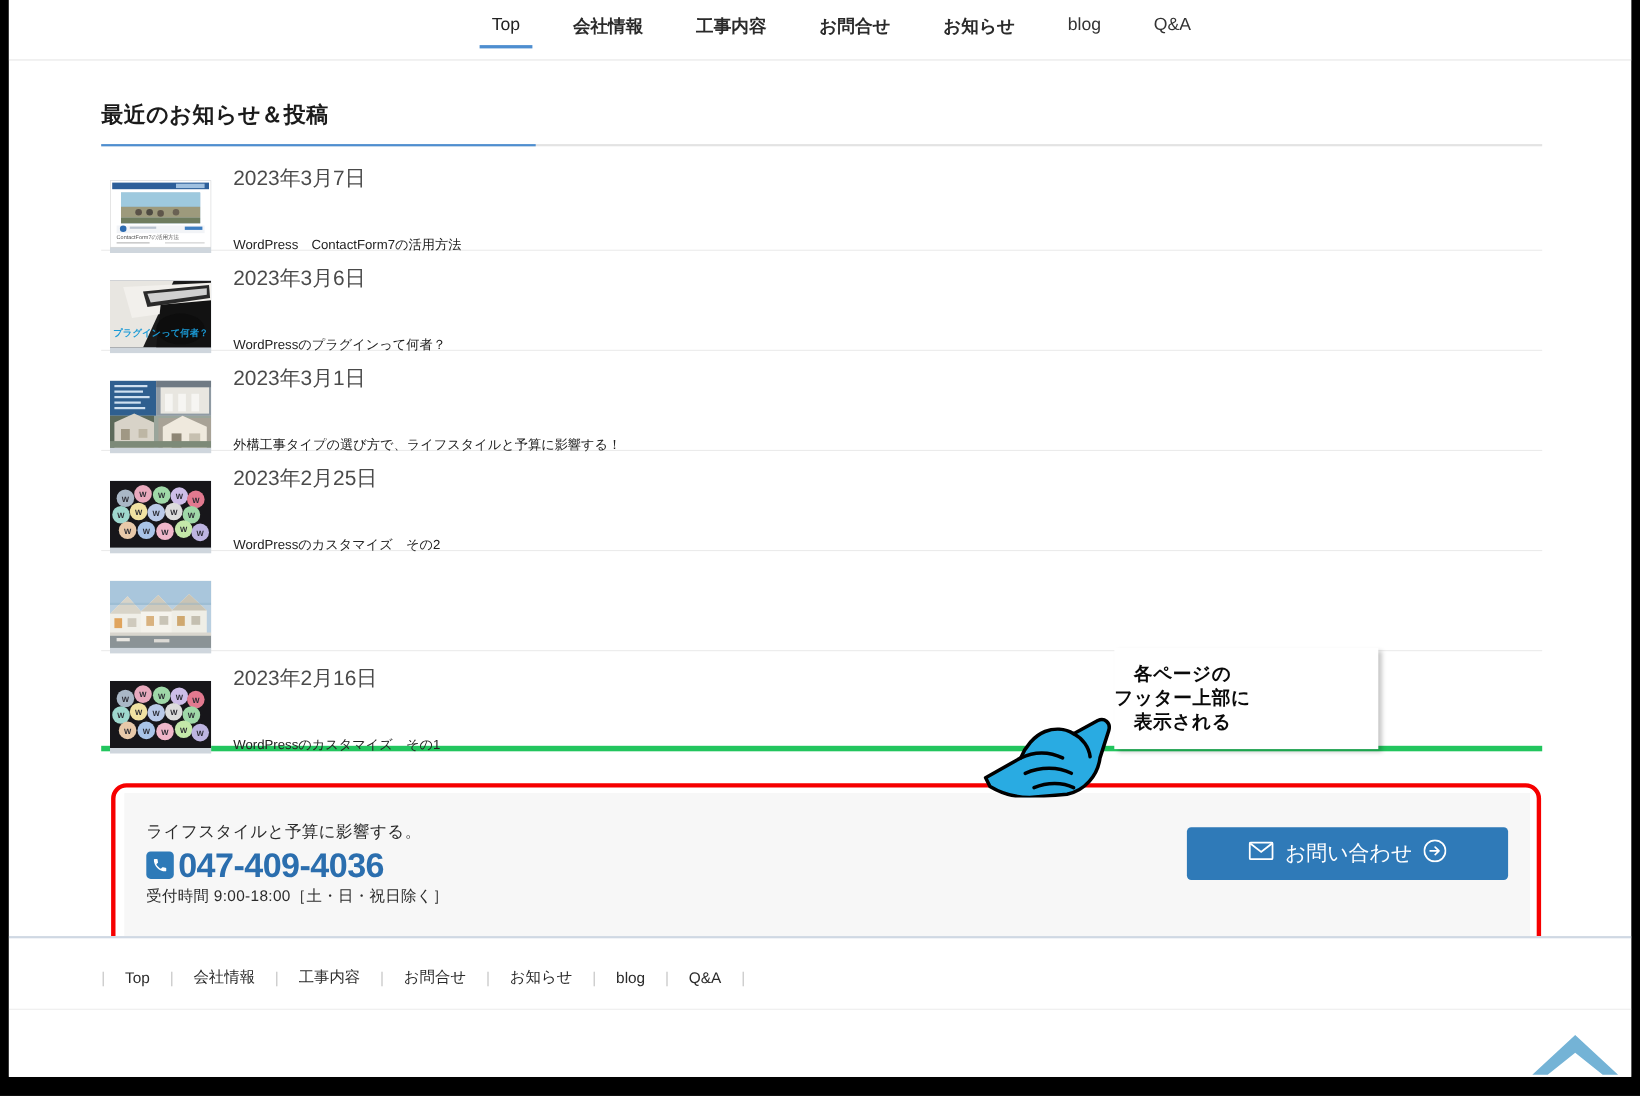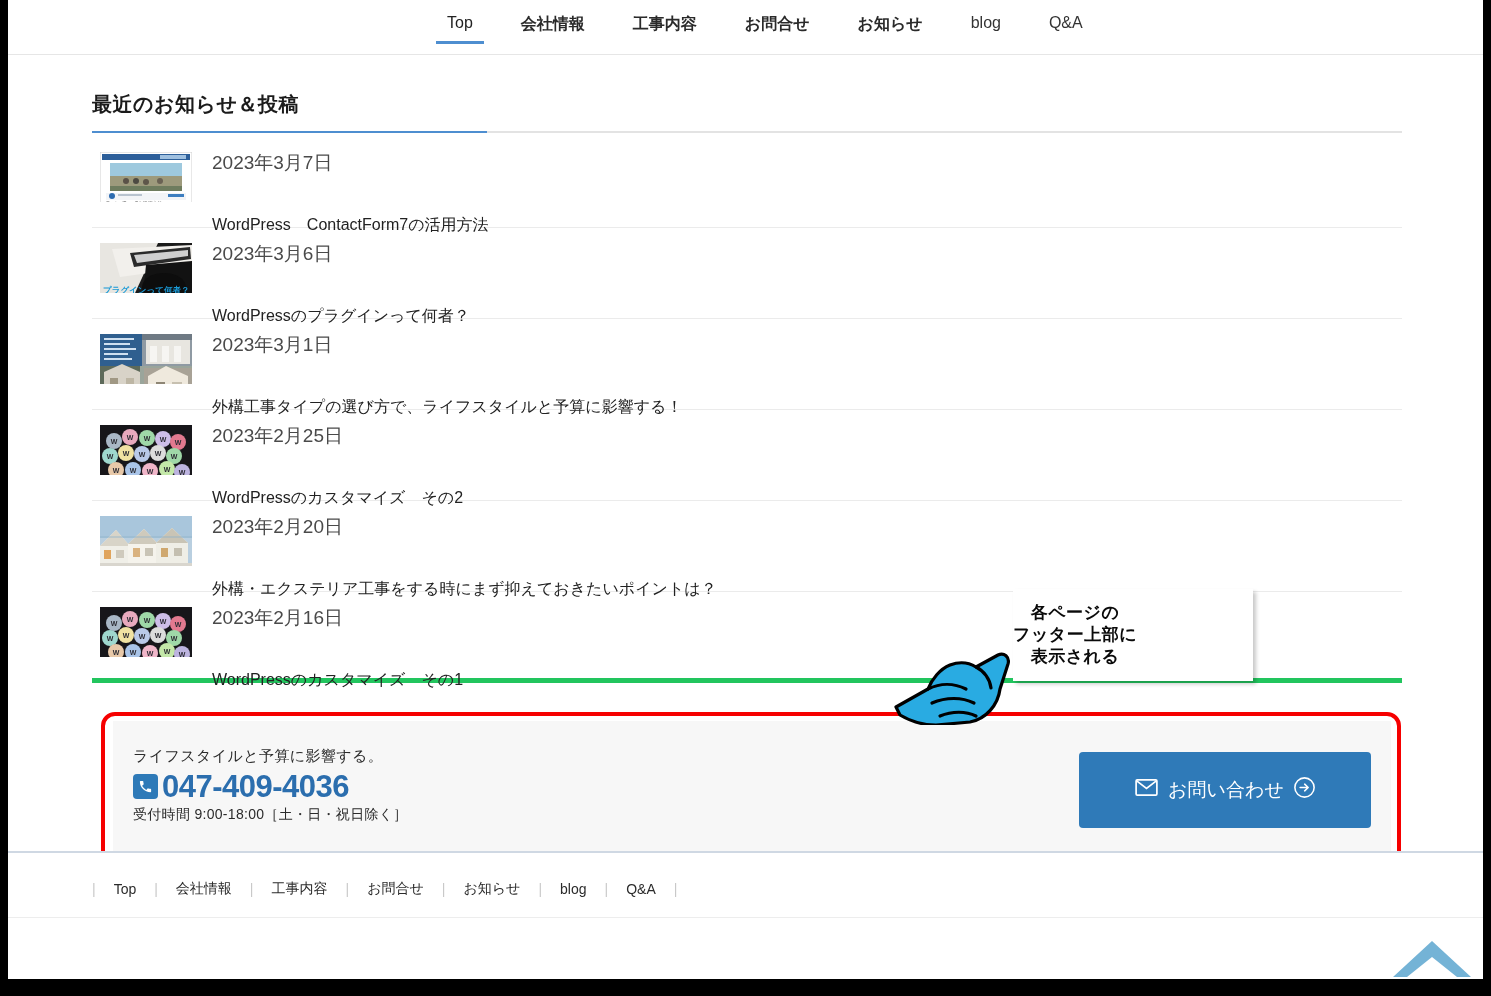--- a/index.html
+++ b/index.html
@@ -111,42 +111,42 @@
     display: flex;
     align-items: flex-start;
     height: 91px;
     padding-top: 14px;
     border-bottom: 1px solid #ebebeb;
     cursor: pointer;
   }
   .post:last-child { border-bottom: 5px solid #22c55e; }
 
   .thumb {
-    width: 92px; height: 50px;
+    width: 92px; height: 66px;
     flex: 0 0 92px;
     margin-left: 8px;
-    margin-top: 1px;
+    margin-top: 13px;
     overflow: hidden;
     position: relative;
     background: #cfd6dd;
   }
   .thumb > svg { display: block; width: 92px; height: 61px; }
 
   .post-text {
     margin-left: 20px;
     padding-top: 2px;
   }
   .post-date {
     font-size: 19px;
     color: #4a4a4a;
     line-height: 1.0;
     margin-bottom: 12px;
   }
   .post-title {
-    font-size: 16px;
+    font-size: 12px;
     color: #222222;
     line-height: 1.1;
     margin-top: 44px;
   }
 
   
   #cta-red {
     position: absolute;
     left: 93px; top: 657px;
     width: 1300px; height: 158px;
@@ -192,21 +192,21 @@
   }
   #cta-hours {
     font-size: 14px;
     color: #2b2b2b;
     letter-spacing: 0.3px;
   }
 
   #cta-button {
     position: absolute;
     right: 20px; top: 31px;
-    width: 292px; height: 76px;
+    width: 292px; height: 48px;
     background: #2f7ab8;
     border: none;
     border-radius: 4px;
     color: #ffffff;
     font-size: 19px;
     font-weight: 400;
     display: flex;
     align-items: center;
     justify-content: center;
     gap: 10px;
@@ -469,24 +469,20 @@
               <polygon points="56,27 72,12 88,27" fill="#c9c4b5"></polygon>
               <rect x="61" y="32" width="7" height="9" fill="#cfa86f"></rect>
               <rect x="74" y="32" width="8" height="8" fill="#c4bfb0"></rect>
               <rect x="0" y="48" width="92" height="13" fill="#8b9396"></rect>
               <rect x="0" y="47" width="92" height="3" fill="#d9d6ce"></rect>
               <rect x="6" y="52" width="12" height="3" fill="#e9e7e2"></rect>
               <rect x="40" y="53" width="14" height="3" fill="#dcdad5"></rect>
               <rect x="0" y="20" width="92" height="2" fill="#8fb2c9" opacity="0.4"></rect>
             </svg>
           </div>
-          <div class="post-text">
-            <div class="post-date">2023年2月20日</div>
-            <div class="post-title">外構・エクステリア工事をする時にまず抑えておきたいポイントは？</div>
-          </div>
         </div>
 
         <div class="post">
           <div class="thumb">
             <svg viewBox="0 0 92 61" preserveAspectRatio="none">
               <rect x="0" y="0" width="92" height="61" fill="#17161a"></rect>
               <g>
                 <circle cx="14" cy="16" r="8" fill="#a9b7c6"></circle>
                 <circle cx="30" cy="12" r="8" fill="#e8a9bd"></circle>
                 <circle cx="47" cy="13" r="8" fill="#9fd8a8"></circle>

